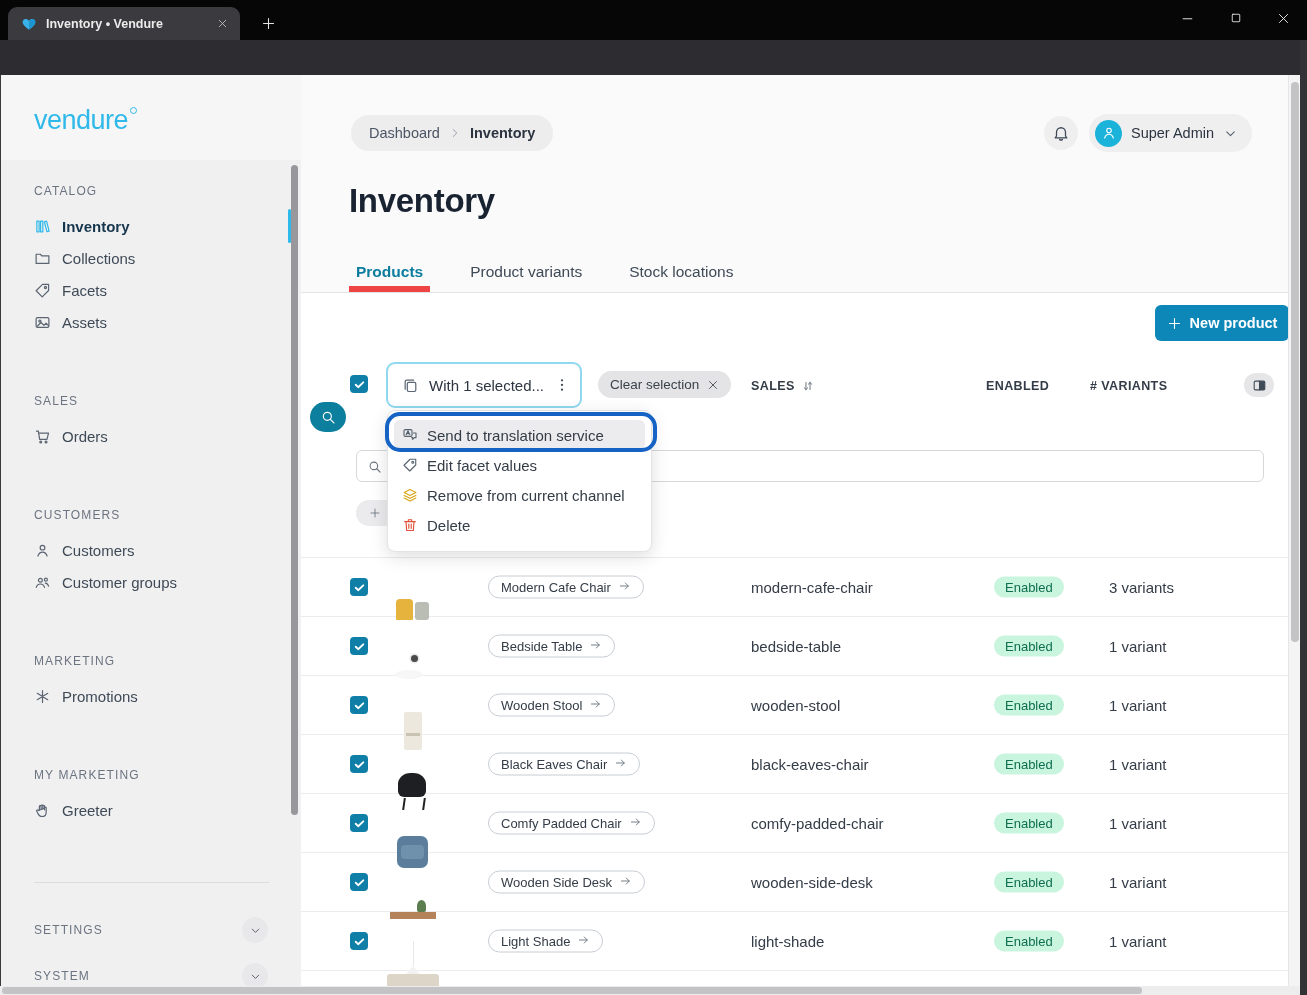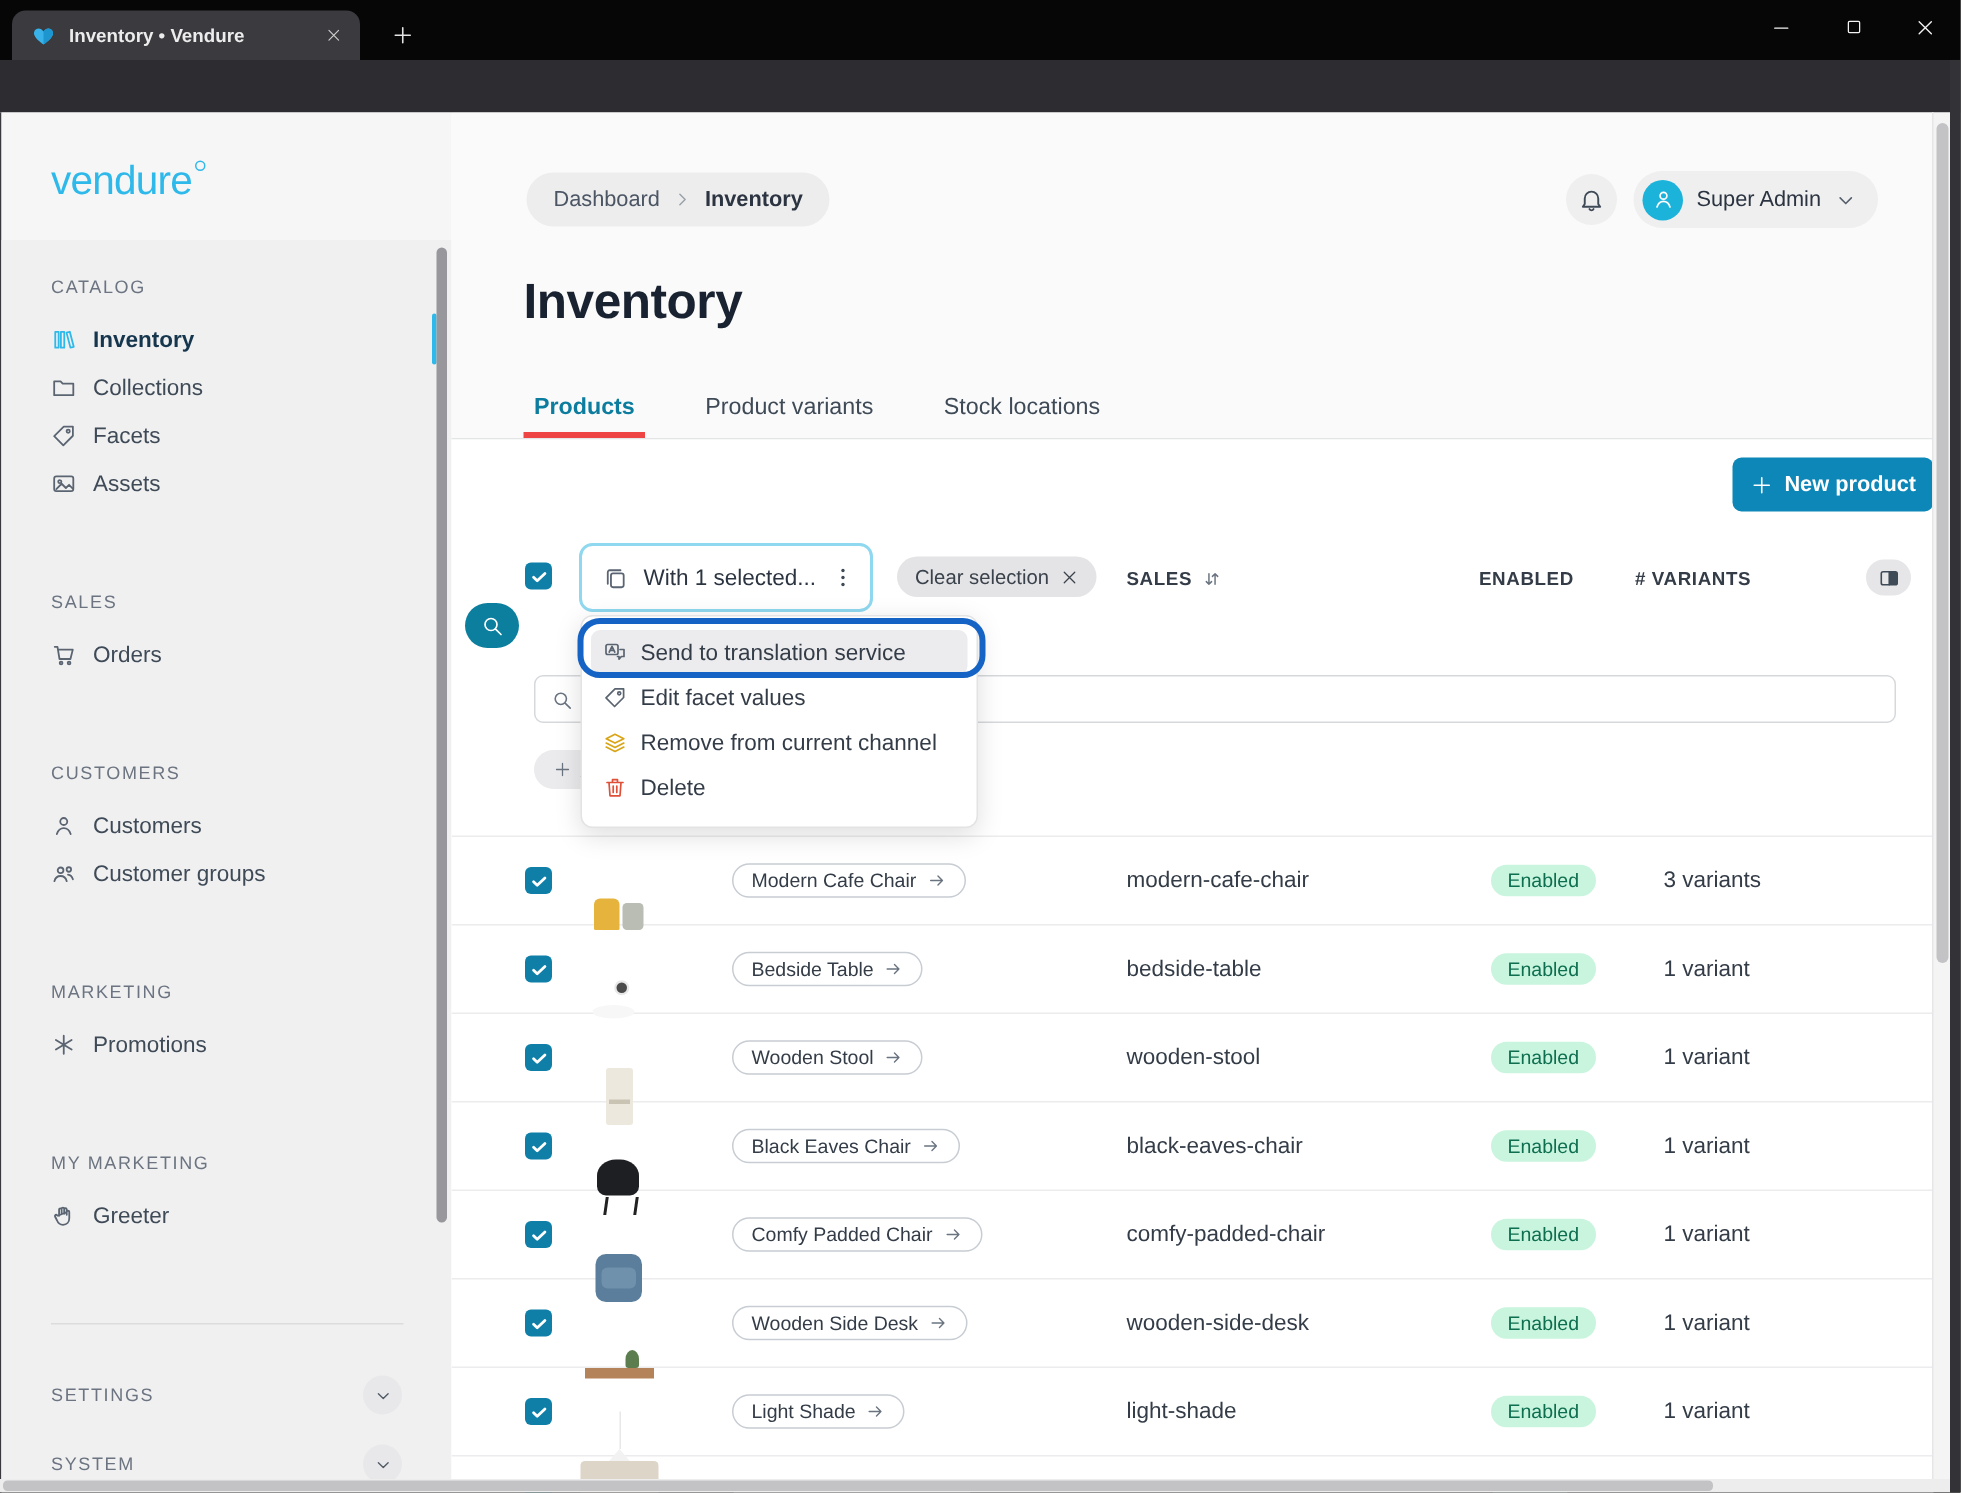--- a/index.html
+++ b/index.html
@@ -1,17 +1,17 @@
 <!DOCTYPE html>
 <html style="--accent: #0d87b8; --checkbox: #0f7fa8; --brand-blue: #2fb9ea; --tab-active: #0c7d9e; --badge-bg: #c9f5de; --badge-text: #0e6e50; --annot-blue: #1563c4; --annot-teal: #0c7f9f; --focus-cyan: #8fd8ef; --icon-gray: #5a6470; --layers-yellow: #d9a416; --trash-red: #e04f38;"><head>
 <meta charset="utf-8">
 <style>
   * { margin:0; padding:0; box-sizing:border-box; }
   html,body { width:1307px; height:995px; font-family:"Liberation Sans", sans-serif; background:#222; }
-  #window { position:relative; width:1307px; height:995px; overflow:hidden; background:#404040; }
+  #window { position:relative; width:1307px; height:995px; overflow:hidden; background:#14b8a6; }
   svg { display:block; }
   .ic { stroke:currentColor; fill:none; stroke-width:1.7; stroke-linecap:round; stroke-linejoin:round; }
 
   
   .titlebar { position:absolute; left:0; top:0; width:1307px; height:40px; background:#060607; }
   .btab { position:absolute; left:8px; top:7px; width:232px; height:33px; background:#3a3a3f; border-radius:9px 9px 0 0; display:flex; align-items:center; padding:0 8px 0 13px; }
   .btab-title { color:#ececec; font-size:12.5px; font-weight:700; margin-left:9px; flex:1; white-space:nowrap; overflow:hidden; }
   .btab-close { width:20px; height:20px; color:#cfcfcf; display:flex; align-items:center; justify-content:center; border-radius:4px; }
   .newtab { position:absolute; left:256px; top:11px; width:24px; height:24px; color:#e4e4e4; display:flex; align-items:center; justify-content:center; }
   .winctl { position:absolute; top:4px; height:28px; width:30px; display:flex; align-items:center; justify-content:center; color:#f2f2f2; }
@@ -56,21 +56,21 @@
   .bellbtn { position:absolute; left:743px; top:41px; width:34px; height:34px; border-radius:50%; background:#efeff0; color:#3f4a57; display:flex; align-items:center; justify-content:center; }
   .bellbtn svg { width:18px; height:18px; }
   .userpill { position:absolute; left:788px; top:39px; height:38px; border-radius:19px; background:#efeff0; display:flex; align-items:center; padding:0 14px 0 6px; gap:9px; }
   .user-avatar { width:27px; height:27px; border-radius:50%; background:#1cb3da; color:#fff; display:flex; align-items:center; justify-content:center; }
   .user-avatar svg { width:16px; height:16px; }
   .user-name { font-size:14.5px; color:#2b3440; }
   .user-chevron { width:15px; height:15px; color:#55606c; }
   .page-title { position:absolute; left:48px; top:107px; font-size:33px; font-weight:700; color:#182230; letter-spacing:-0.3px; }
   .tabsrow { position:absolute; left:0; top:186px; width:988px; height:32px; border-bottom:1px solid #e4e5e7; display:flex; padding-left:48px; gap:33px; }
   .tab { font-size:15.5px; color:#3f4a57; padding:2px 7px 0 7px; cursor:pointer; }
-  .tab.active { color:#0c7d9e; font-weight:600; border-bottom:4px solid #ef4444; }
+  .tab.active { color:#0c7d9e; font-weight:600; border-bottom:6px solid #ef4444; }
 
   
   .content { position:absolute; left:0; top:218px; width:988px; height:702px; background:#fff; overflow:hidden; }
   .btn-primary { position:absolute; left:854px; top:12px; width:134px; height:36px; background:var(--accent,#0d87b8); color:#fff; border:none; border-radius:6px; font-size:14.5px; font-weight:600; font-family:inherit; display:flex; align-items:center; justify-content:center; gap:8px; cursor:pointer; }
   .btn-primary svg { width:15px; height:15px; }
 
   .cb { width:18px; height:18px; border-radius:4px; background:var(--checkbox,#0f7fa8); display:flex; align-items:center; justify-content:center; }
   .cb svg { width:13px; height:13px; }
   .bulk-cb { position:absolute; left:49px; top:82px; }
   .ws-btn { position:absolute; left:85px; top:69px; width:196px; height:46px; background:#fff; border:2px solid var(--focus-cyan,#8fd8ef); border-radius:9px; display:flex; align-items:center; padding:0 10px 0 14px; gap:10px; cursor:pointer; }
@@ -99,21 +99,21 @@
   .annot-ring { position:absolute; left:84px; top:119px; width:272px; height:40px; border:4px solid var(--annot-blue,#1563c4); border-radius:15px; z-index:6; pointer-events:none; }
   .annot-search { position:absolute; left:9px; top:109px; width:36px; height:30px; border-radius:15px; background:var(--annot-teal,#0c7f9f); color:#fff; display:flex; align-items:center; justify-content:center; z-index:7; }
   .annot-search svg { width:16px; height:16px; }
 
   
   .rows { position:absolute; left:0; top:264px; width:988px; border-top:1px solid #ececee; }
   .trow { position:relative; height:59px; border-bottom:1px solid #ececee; }
   .trow > * { position:absolute; top:50%; transform:translateY(-50%); }
   .row-cb { left:49px; }
   .thumb { left:86px; width:52px; height:52px; border-radius:3px; overflow:hidden; }
-  .name-chip { left:187px; display:inline-flex; align-items:center; gap:7px; border:1px solid #c8cdd3; border-radius:14px; background:#fff; padding:3px 12px; font-size:13px; color:#333c47; cursor:pointer; white-space:nowrap; }
+  .name-chip { left:187px; display:inline-flex; gap:7px; border:1px solid #c8cdd3; border-radius:14px; background:#fff; padding:3px 12px; font-size:13px; color:#333c47; cursor:pointer; white-space:nowrap; }
   .name-chip svg { width:13px; height:13px; color:#6a7480; }
   .slug { left:450px; font-size:15px; color:#333c47; }
   .badge { left:693px; background:var(--badge-bg,#c9f5de); color:var(--badge-text,#0e6e50); border-radius:12px; padding:3px 11px; font-size:13px; font-weight:500; }
   .variants { left:808px; font-size:15px; color:#333c47; }
   .empty-chip { width:160px; height:26px; border:1px solid #c8cdd3; border-radius:14px; background:#fff; }
   .empty-badge { width:52px; height:22px; border-radius:12px; background:var(--badge-bg,#c9f5de); }
 
   
   .t1 { background:linear-gradient(160deg,#ddd3c6,#cfc5b6); position:relative; }
   .t1::before { content:""; position:absolute; left:9px; top:12px; width:17px; height:21px; background:#e6b33c; border-radius:4px 4px 1px 1px; }

